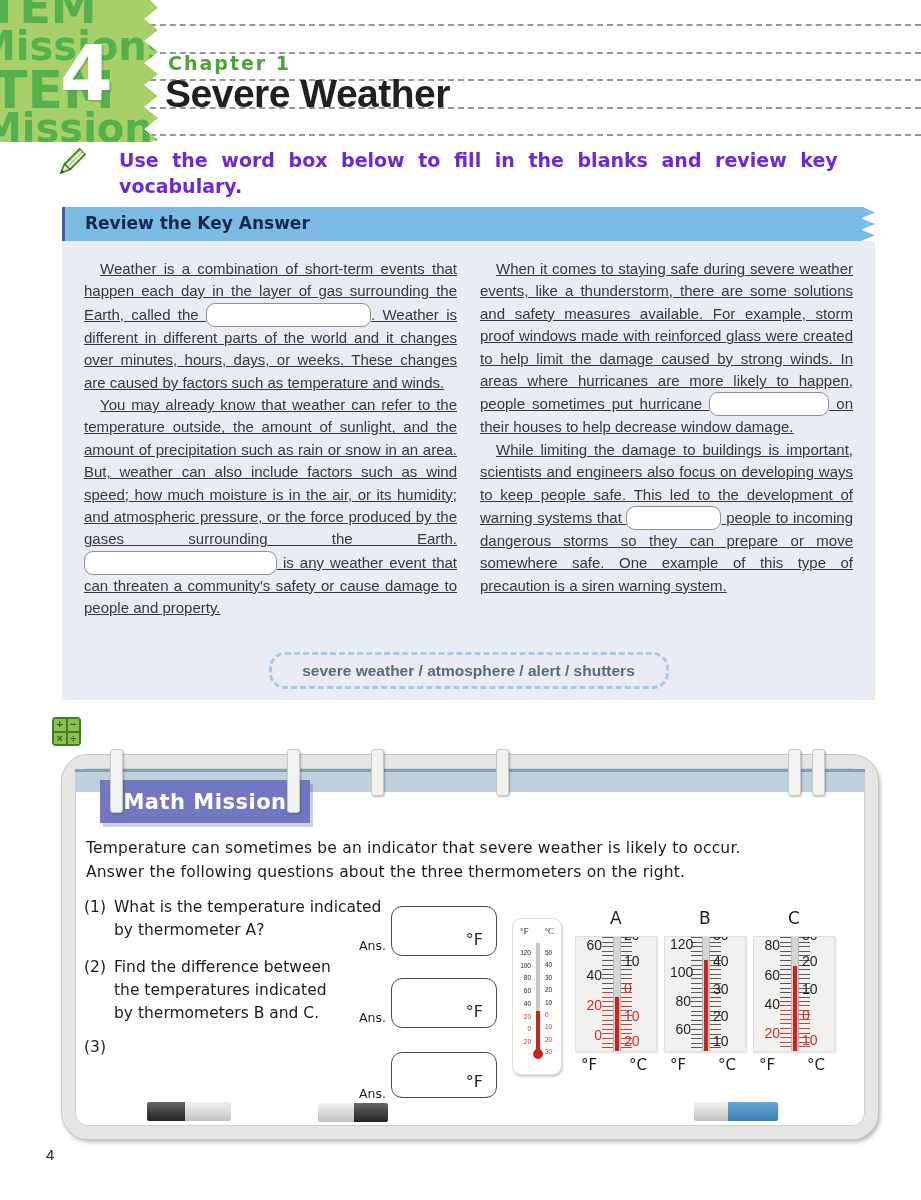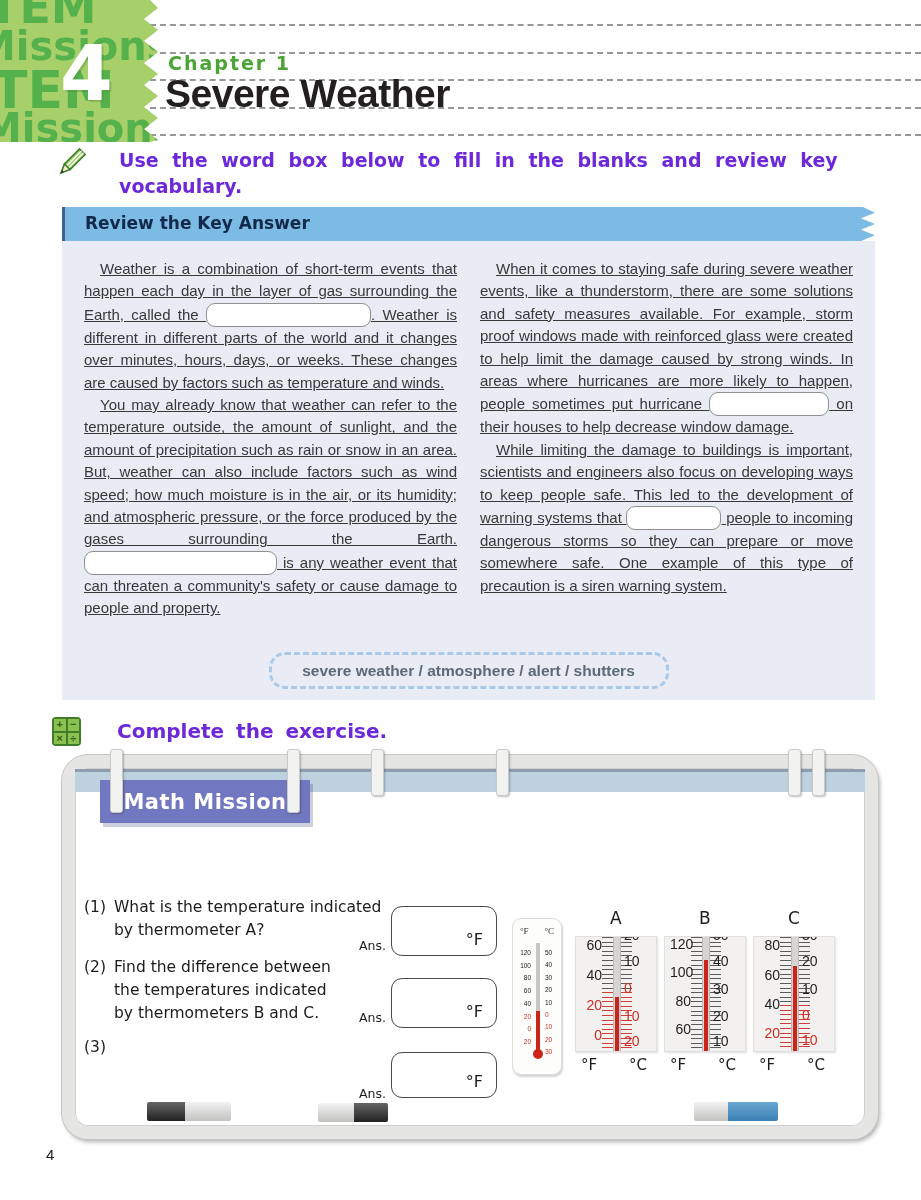--- a/index.html
+++ b/index.html
@@ -167,34 +167,35 @@
       </div>
     <div class="word-box">severe weather / atmosphere / alert / shutters</div>
   </div>
 
   <div class="math-icon" id="math-icon">
       <i>+</i>
       <i>−</i>
       <i>×</i>
       <i>÷</i>
     </div>
-  <div class="inst inst-ex">Complete the exercise.</div>
 
   <div class="board"></div>
   <div class="band"></div>
   <div class="sign">
     <span>Math Mission</span>
   </div>
   <div class="tab" style="left:110px;height:64px"></div>
   <div class="tab" style="left:287px;height:64px"></div>
   <div class="tab" style="left:371px;height:47px"></div>
   <div class="tab" style="left:496px;height:47px"></div>
   <div class="tab" style="left:788px;height:47px"></div>
   <div class="tab" style="left:812px;height:47px"></div>
 
+  <div class="board-text intro">Temperature can sometimes be an indicator that severe weather is likely to occur.
+Answer the following questions about the three thermometers on the right.</div>
 
   <div class="board-text question" style="left:84px;top:896px">
     <span class="qnum">(1)</span>
     <span class="qtext">What is the temperature indicated
 by thermometer A?</span>
   </div>
   <div class="board-text question" style="left:84px;top:956px">
     <span class="qnum">(2)</span>
     <span class="qtext">Find the difference between
 the temperatures indicated

